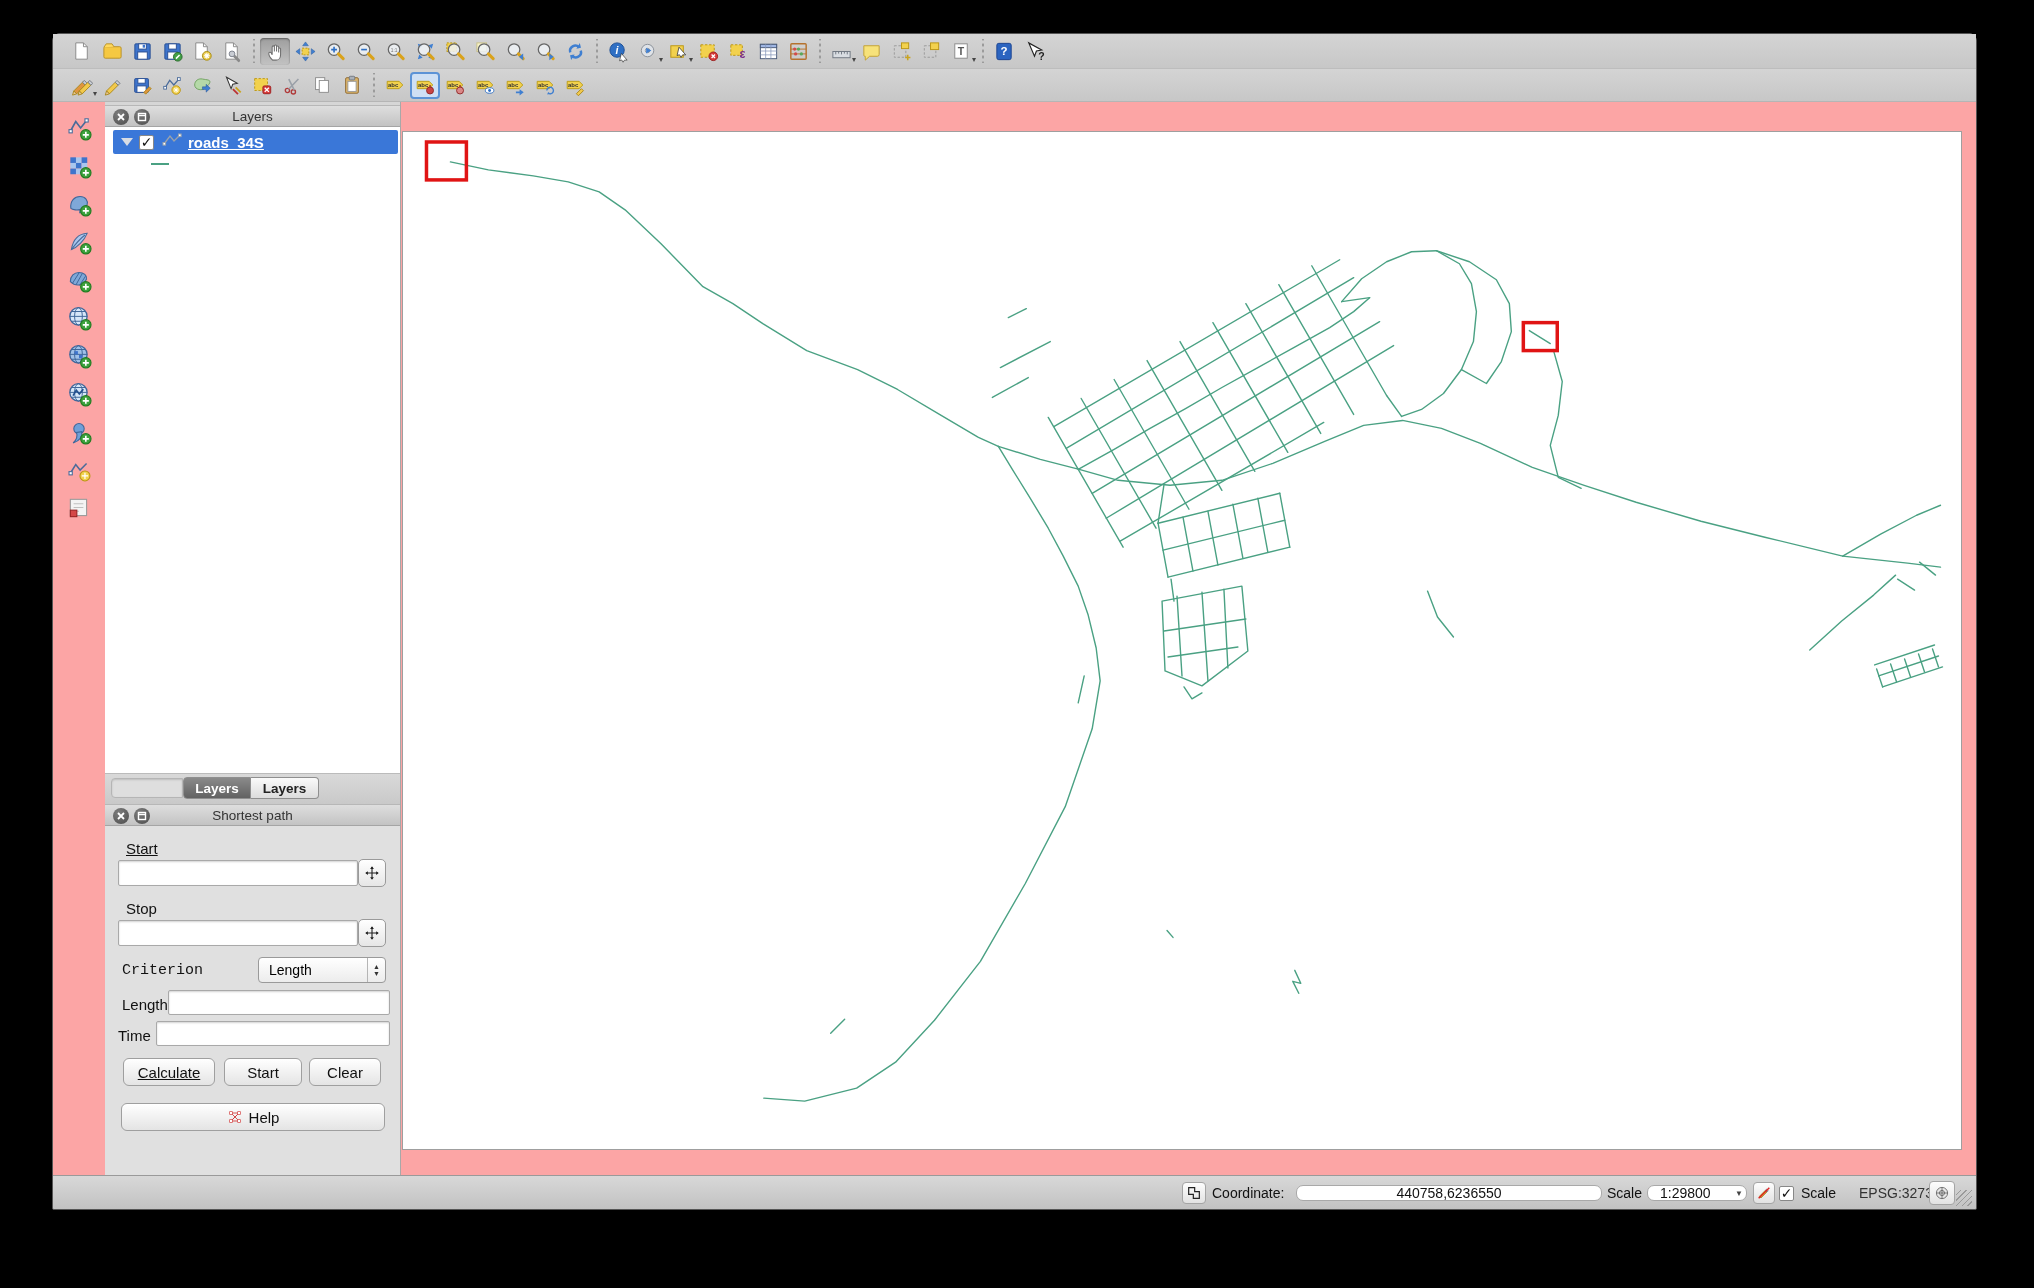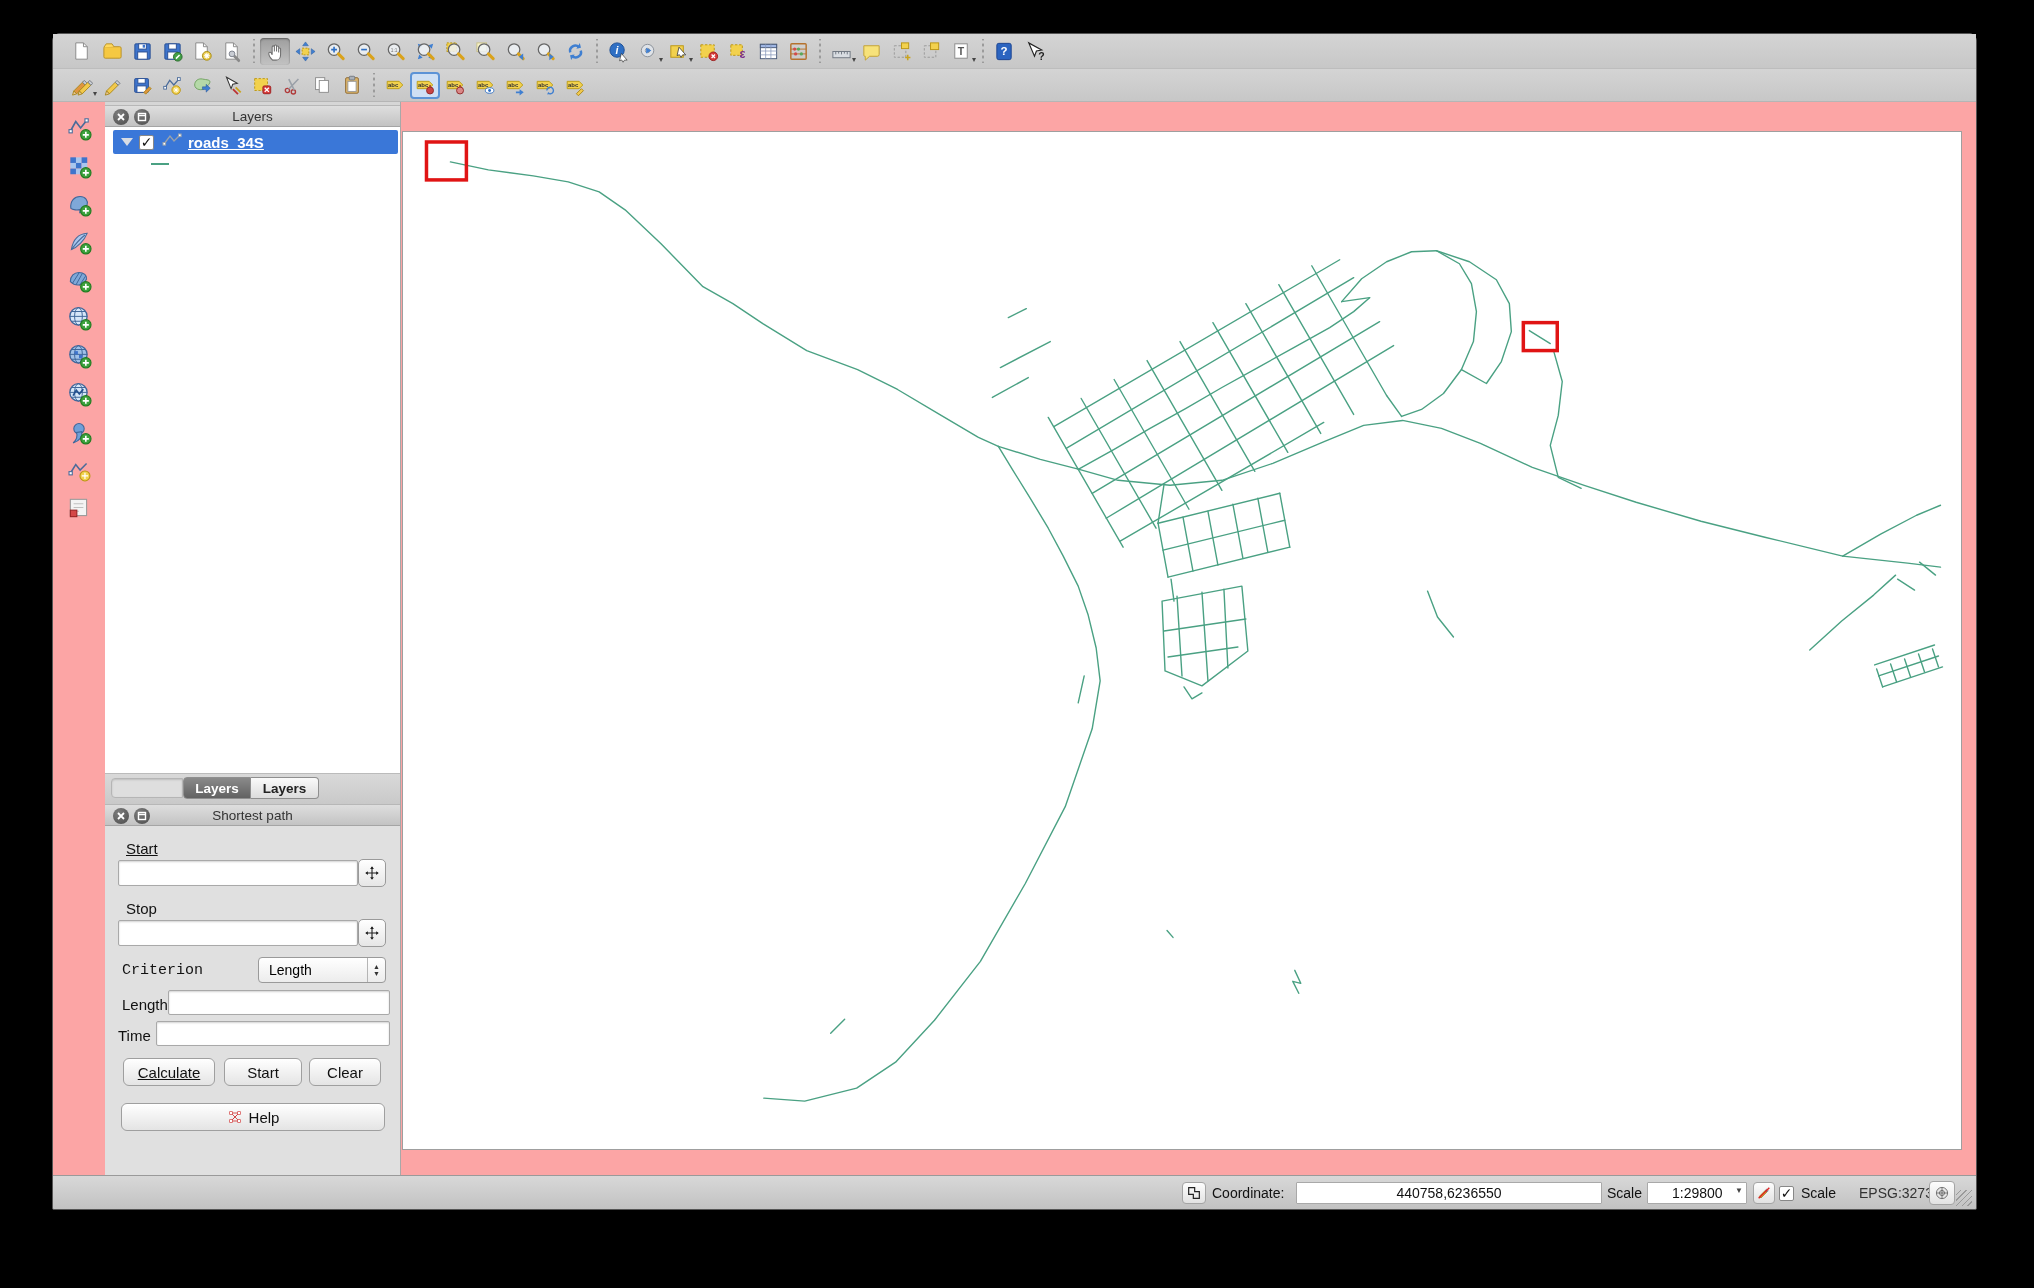--- a/index.html
+++ b/index.html
@@ -73,21 +73,21 @@
   
   .mapwrap{position:relative;flex:1;}
   .mapcanvas{position:absolute;left:1px;top:29px;width:1560px;height:1019px;background:#fff;border:1px solid #9f9f9f;}
   .mapcanvas svg{display:block;}
   
   .statusbar{position:relative;flex:none;height:34px;background:linear-gradient(#d8d8d8,#c2c2c2);
     border-top:1px solid #9a9a9a;font-size:14px;color:#111;border-radius:0 0 2px 2px;}
   .sbitem{position:absolute;top:0;height:34px;display:flex;align-items:center;}
   .sbbtn{border:1px solid #a5a5a5;border-radius:4px;background:linear-gradient(#fdfdfd,#e2e2e2);
     display:flex;align-items:center;justify-content:center;}
-  .sbinput{background:#fff;border:1px solid #a9a9a9;border-radius:1px;height:22px;display:flex;align-items:center;justify-content:center;font-size:14px;}
+  .sbinput{background:#fff;border:1px solid #a9a9a9;border-radius:7px;height:16px;display:flex;align-items:center;justify-content:center;font-size:14px;}
   .grip{position:absolute;right:4px;bottom:3px;width:16px;height:16px;
     background:repeating-linear-gradient(135deg,transparent 0 3px,#9a9a9a 3px 4px);}
 </style>
 </head>
 <body>
 
 <div class="screen">
   <div class="window">
 
 
@@ -737,21 +737,21 @@
               <path d="M4 4 h9 v6 h7 v10 h-9 v-6 H4 z" fill="none" stroke="#222" stroke-width="1.8"></path>
             </svg>
         </div>
       </div>
       <div class="sbitem" style="left:1159px;">Coordinate:</div>
       <div class="sbitem" style="left:1243px;top:6px;height:22px;">
         <div class="sbinput" style="width:306px;">440758,6236550</div>
       </div>
       <div class="sbitem" style="left:1554px;">Scale</div>
       <div class="sbitem" style="left:1594px;top:6px;height:22px;">
-        <div class="sbinput" style="width:100px;justify-content:flex-start;padding-left:24px;position:relative;">
+        <div class="sbinput" style="width:100px;justify-content:flex-start;padding-left:12px;position:relative;">
           <span>1:29800</span>
           <span style="position:absolute;right:3px;top:3px;font-size:8px;color:#444;">▼</span>
         </div>
       </div>
       <div class="sbitem" style="left:1700px;">
         <div class="sbbtn" style="width:22px;height:22px;">
           <svg width="16" height="16" viewBox="0 0 24 24">
               <path d="M5 17 L14 8 l2.5 2.5 L7.5 19.5 z" fill="#e0c23c" stroke="#8f7a1a"></path>
               <path d="M14 8 l2-2 2.5 2.5 -2 2 z" fill="#c0c4ca" stroke="#70767e"></path>
               <path d="M4 20 L20 4" stroke="#d22" stroke-width="2.2"></path>

